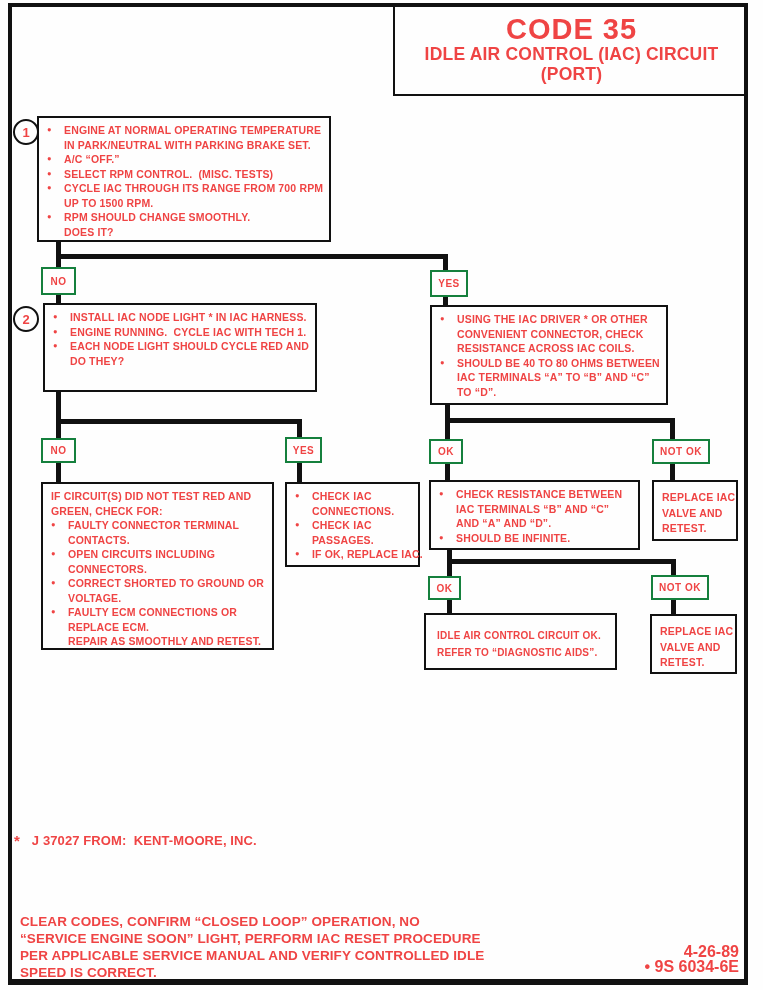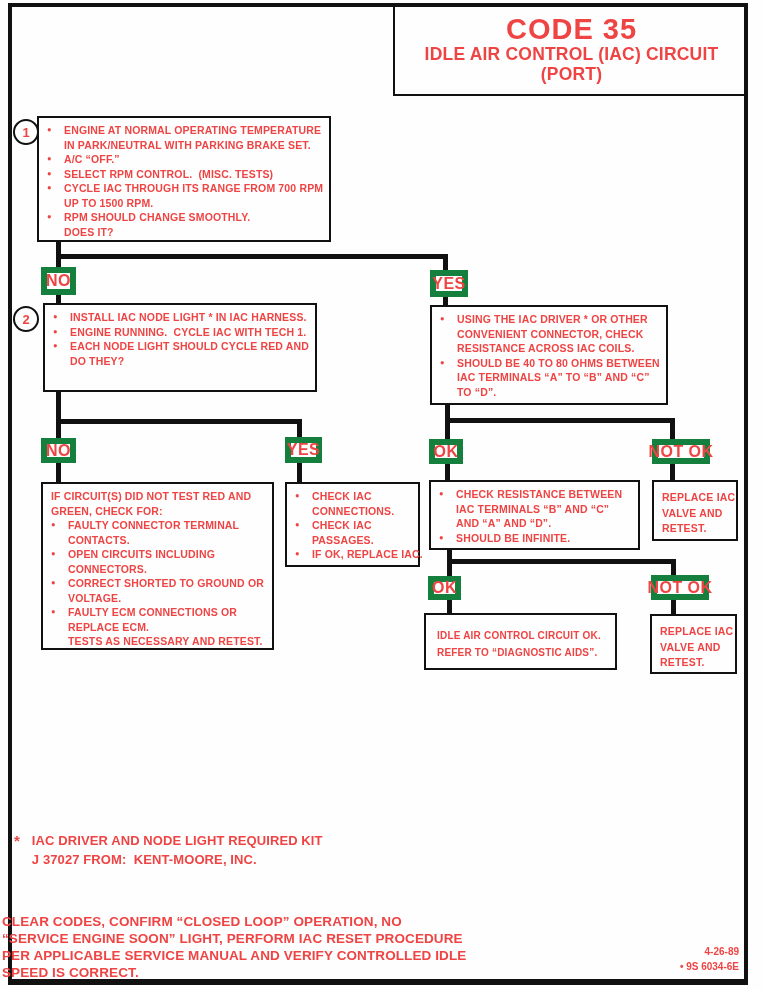--- a/index.html
+++ b/index.html
@@ -21,38 +21,38 @@
   .title-sub  { font-size:17.5px; line-height:20px; letter-spacing:0.2px; }
   .box {
     position:absolute; box-sizing:border-box; border:2px solid #111; background:#fefefe;
     padding:5px 4px 3px 8px;
   }
   .row { display:flex; align-items:flex-start; }
   .row .dot { flex:0 0 17px; font-size:7.5px; line-height:14.5px; }
   .row .txt { font-size:10.5px; line-height:14.5px; letter-spacing:0.15px; white-space:pre;text-align:center; }
   .row.cont { padding-left:17px; }
   .lab {
-    position:absolute; box-sizing:border-box; border:6px solid #15803d; background:#fefefe;
+    position:absolute; box-sizing:border-box; border:2px solid #15803d; background:#fefefe;
     display:flex; align-items:center; justify-content:center;
-    font-size:16px; letter-spacing:0.5px; white-space:pre;
+    font-size:10px; letter-spacing:0.5px; white-space:pre;
   }
   .vline { position:absolute; width:5px; background:#111; }
   .hline { position:absolute; height:5px; background:#111; }
   .numcircle {
     position:absolute; width:26px; height:26px; box-sizing:border-box;
     border:2px solid #111; border-radius:50%; background:#fefefe;
     display:flex; align-items:center; justify-content:center; font-size:13px;
   }
   .footnote { position:absolute; left:14px; top:832px; display:flex; }
   .footnote .marker { font-size:15px; line-height:18px; margin-right:12px; }
   .footnote .flines div { font-size:13px; line-height:18.5px; letter-spacing:0.1px; white-space:pre; }
-  .bottomnote { position:absolute; left:2px; top:913px; }
+  .bottomnote { position:absolute; left:20px; top:913px; }
   .bottomnote div { font-size:13.5px; line-height:17px; letter-spacing:0.1px; white-space:pre; }
   .docref { position:absolute; right:24px; top:944px; text-align:right; }
-  .docref div { font-size:10px; line-height:15px; white-space:pre; }
+  .docref div { font-size:16px; line-height:15px; white-space:pre; }
   .pad-idle { padding:12px 4px 3px 11px; }
   .pad-repl { padding:8px 4px 3px 8px; }
   .idle-lines div { font-size:10px; line-height:17px; letter-spacing:0.2px; white-space:pre; }
   .repl-lines div { font-size:10.5px; line-height:15.5px; letter-spacing:0.2px; white-space:pre; }
 </style>
 </head>
 <body>
 
 <div class="page">
   <div class="pborder"></div>
@@ -189,21 +189,21 @@
         <span class="txt">VOLTAGE.</span>
       </div>
       <div class="row bullet">
         <span class="dot">●</span>
         <span class="txt">FAULTY ECM CONNECTIONS OR</span>
       </div>
       <div class="row cont">
         <span class="txt">REPLACE ECM.</span>
       </div>
       <div class="row cont">
-        <span class="txt">TESTS AS NECESSARY AND RETEST.</span>
+        <span class="txt">REPAIR AS SMOOTHLY AND RETEST.</span>
       </div>
     </div>
   <div class="box" style="left:285px; top:482px; width:135px; height:85px;">
       <div class="row bullet">
         <span class="dot">●</span>
         <span class="txt">CHECK IAC</span>
       </div>
       <div class="row cont">
         <span class="txt">CONNECTIONS.</span>
       </div>
@@ -270,21 +270,20 @@
     </div>
   <div class="box pad-repl repl-lines" style="left:650px; top:614px; width:87px; height:60px;">
       <div>REPLACE IAC</div>
       <div>VALVE AND</div>
       <div>RETEST.</div>
     </div>
 
   <div class="footnote">
     <div class="marker">*</div>
     <div class="flines">
-        <div>IAC DRIVER AND NODE LIGHT REQUIRED KIT</div>
         <div>J 37027 FROM:  KENT-MOORE, INC.</div>
       </div>
   </div>
 
   <div class="bottomnote">
       <div>CLEAR CODES, CONFIRM “CLOSED LOOP” OPERATION, NO</div>
       <div>“SERVICE ENGINE SOON” LIGHT, PERFORM IAC RESET PROCEDURE</div>
       <div>PER APPLICABLE SERVICE MANUAL AND VERIFY CONTROLLED IDLE</div>
       <div>SPEED IS CORRECT.</div>
     </div>

